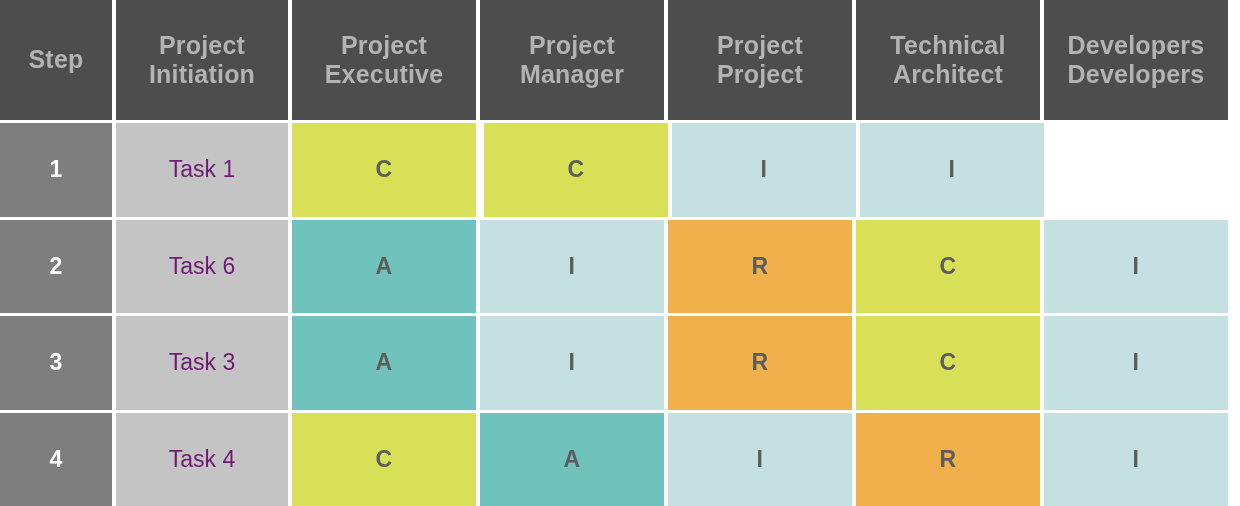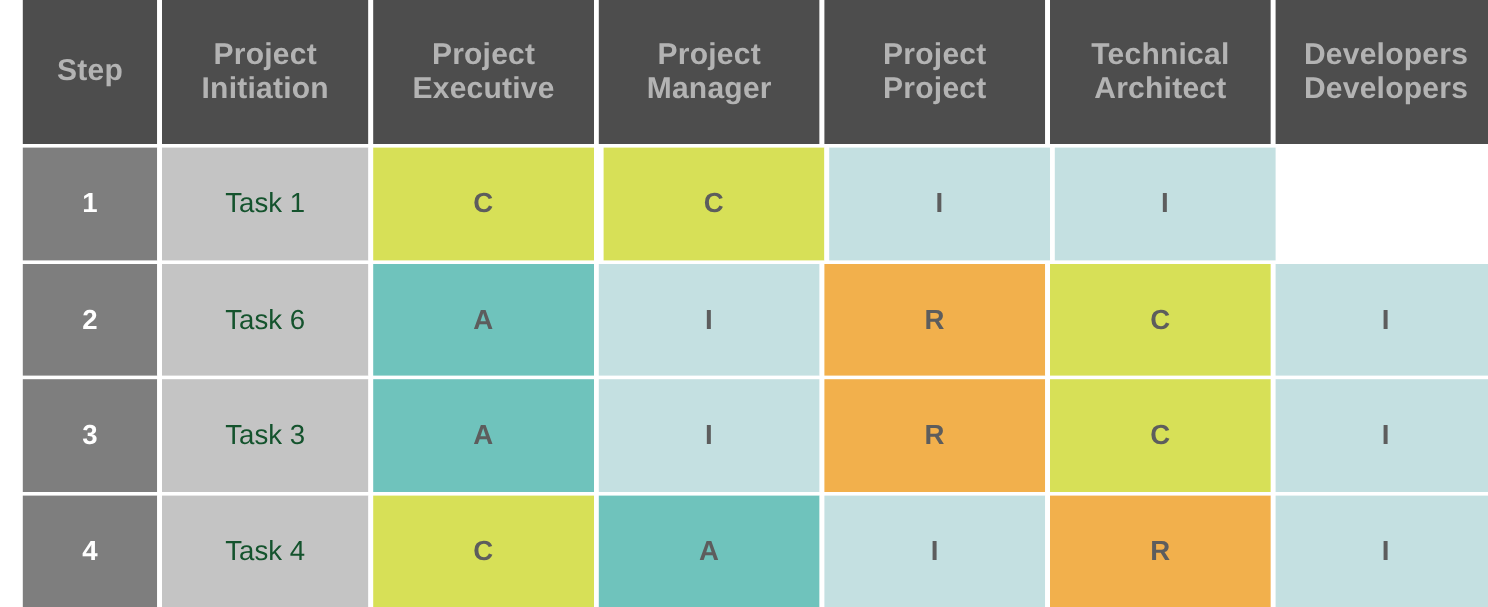--- a/index.html
+++ b/index.html
@@ -22,21 +22,20 @@
     flex-direction: column;
     box-sizing: border-box;
     background: #ffffff;
   }
 
   .raci-row {
     display: flex;
     flex-direction: row;
     width: 100%;
     box-sizing: border-box;
-    padding-left: 19px;
   }
 
   
   .raci-row.header-row {
     height: 131px;
   }
   
   .raci-row.body-row {
     height: 93.5px;
   }
@@ -87,21 +86,21 @@
   .step-cell {
     background: #7e7e7e;
     color: #ffffff;
     font-weight: bold;
     font-size: 23px;
   }
 
   
   .task-cell {
     background: #c4c4c4;
-    color: #14532d;
+    color: #701a75;
     font-weight: normal;
     font-size: 23px;
     text-align: right;
   }
 
   
   .raci-cell {
     color: #5d5d5d;
     font-weight: bold;
     font-size: 23px;

